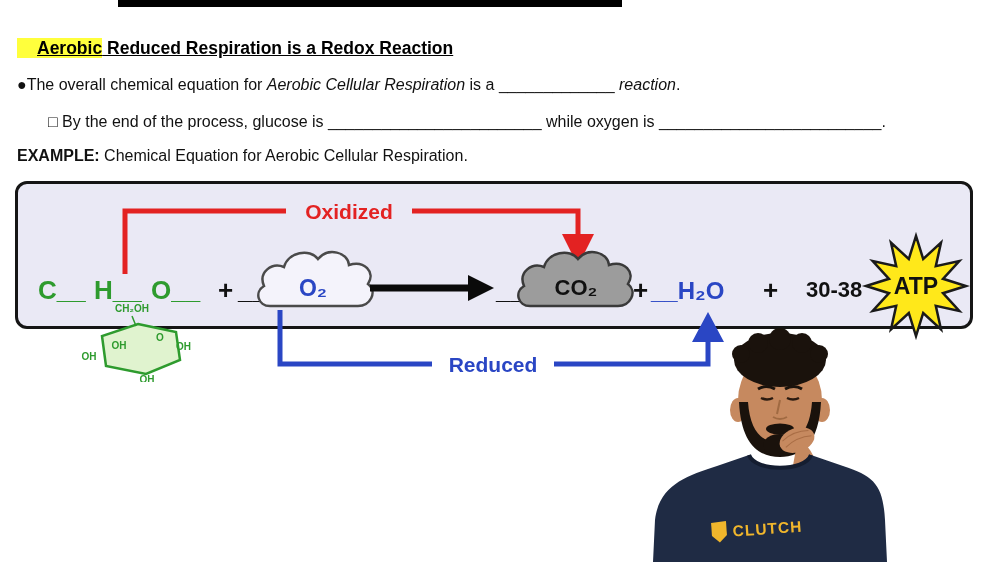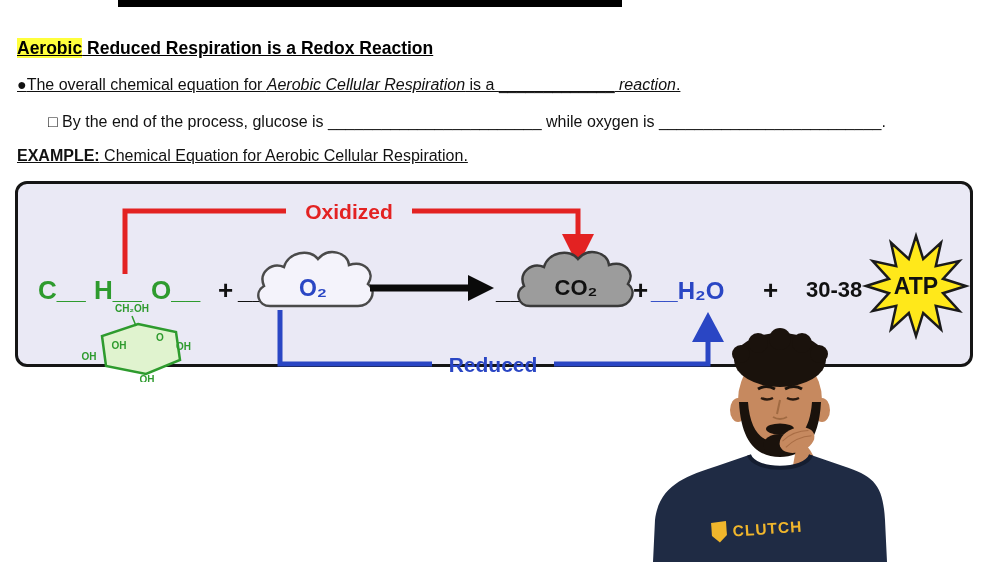--- a/index.html
+++ b/index.html
@@ -7,31 +7,31 @@
   body {
     position:relative; background:#ffffff; overflow:hidden;
     font-family:"Liberation Sans", sans-serif; color:#111;
   }
   .top-bar { position:absolute; left:118px; top:0; width:504px; height:7px; background:#000; }
 
   .title {
     position:absolute; left:17px; top:38px; font-size:17.5px; font-weight:bold;
     text-decoration:underline; color:#000; white-space:nowrap;
   }
-  .title .hl { background:var(--highlight,#ffff3c); }
+  .title .hl { background:var(--highlight,#ffff3c);padding-left:20px; }
 
   .note { position:absolute; font-size:16px; color:#111; white-space:nowrap; }
-  .line1 { left:17px; top:76px;text-decoration:underline; }
+  .line1 { left:17px; top:76px; }
   .line2 { left:48px; top:113px; }
-  .example { left:17px; top:147px;text-decoration:underline; }
+  .example { left:17px; top:147px; }
   .it { font-style:italic; }
   .bold { font-weight:bold; }
 
   .diagram {
-    position:absolute; left:15px; top:181px; width:958px; height:186px;
+    position:absolute; left:15px; top:181px; width:958px; height:148px;
     background:var(--boxbg,#eae9f5); border:3px solid #151515; border-radius:12px;padding-left:40px;
   }
   .diagram svg { position:absolute; left:0; top:0; width:952px; height:198px; }
 
   svg text { font-family:"Liberation Sans","DejaVu Sans",sans-serif; }
   .eq { font-size:26px; font-weight:bold; }
   .t-black { fill:#111; }
   .t-green { fill:var(--green,#2e9b2e); }
   .t-o2  { font-size:23px; font-weight:bold; fill:var(--blue,#2a46c4); }
   .t-co2 { font-size:22px; font-weight:bold; fill:#101010; }

